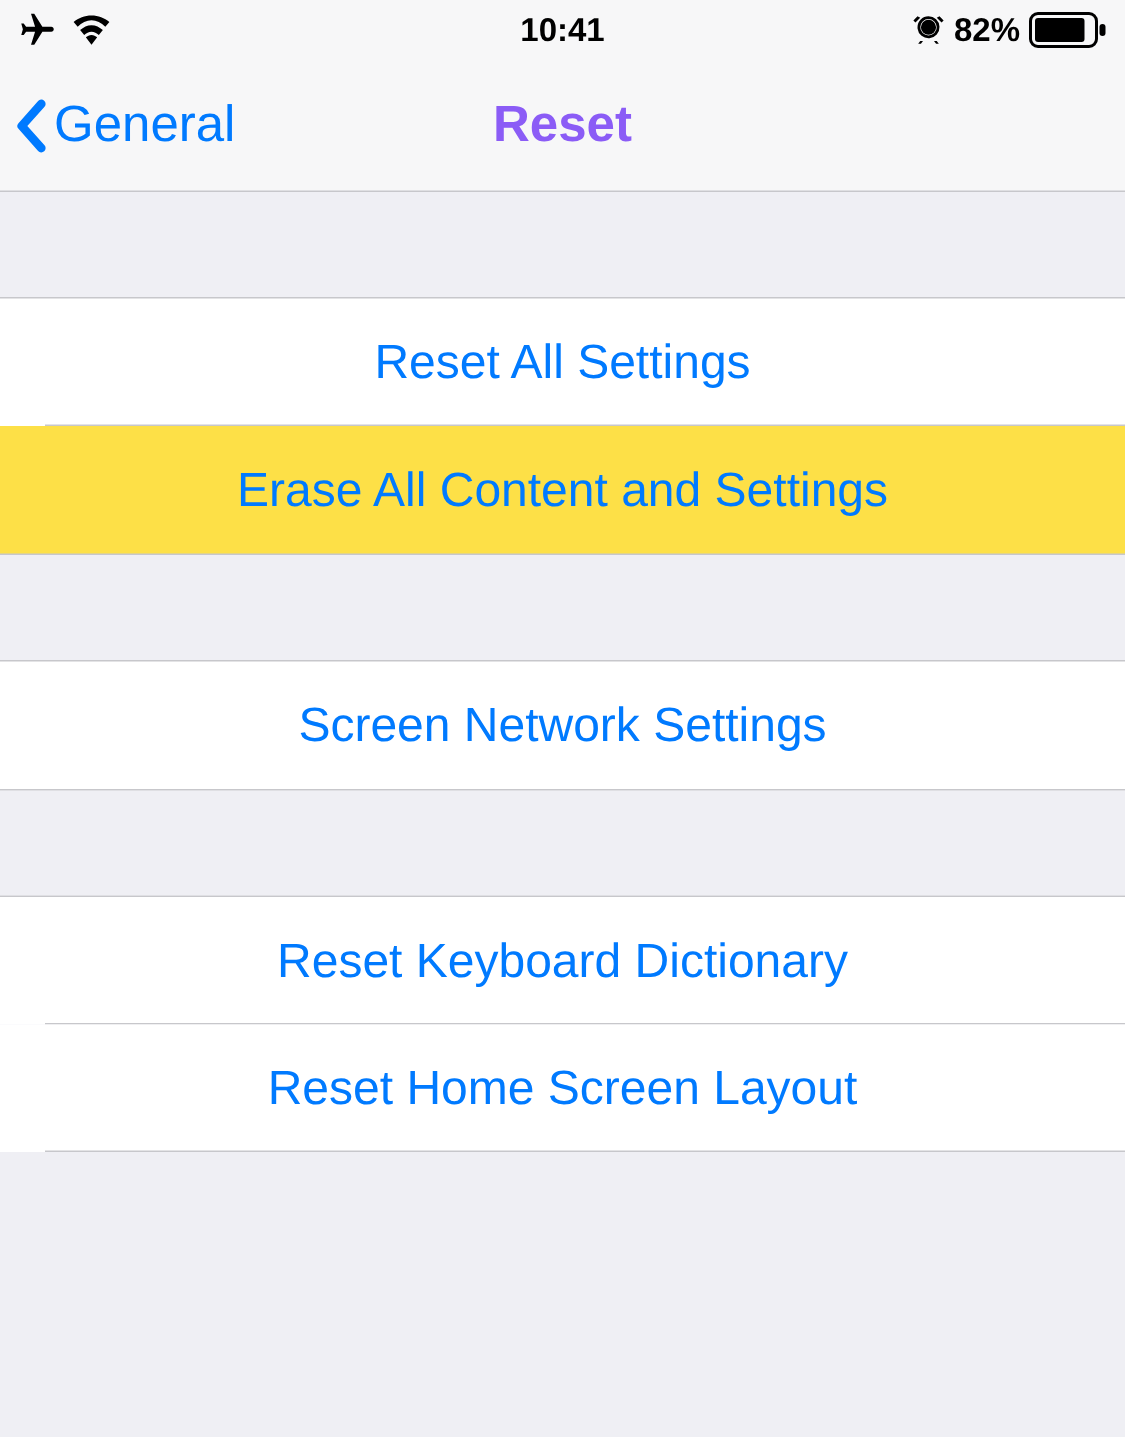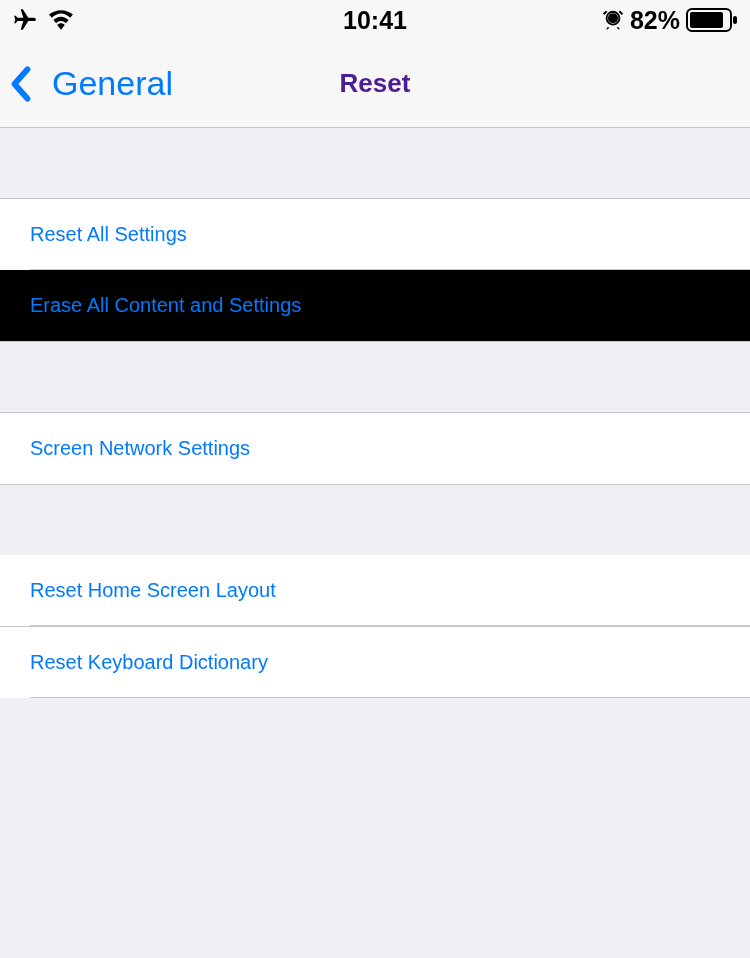--- a/index.html
+++ b/index.html
@@ -14,21 +14,21 @@
       background: #efeff4;
       overflow: hidden;
     }
     .status-bar {
       height: 40px;
       background: #f7f7f8;
       display: flex;
       align-items: center;
       justify-content: space-between;
       padding: 0 12px;
-      font-size: 25px;
+      font-size: 22px;
       font-weight: 600;
       color: #000;
     }
     .status-left {
       display: flex;
       align-items: center;
       gap: 10px;
     }
     .status-center {
       position: absolute;
@@ -45,57 +45,58 @@
       height: 88px;
       background: #f7f7f8;
       border-bottom: 1px solid #c7c7cb;
       position: relative;
       display: flex;
       align-items: center;
     }
     .back-button {
       display: flex;
       align-items: center;
-      gap: 20px;
+      gap: 4px;
       margin-left: 10px;
       color: #007aff;
       font-size: 34px;
       cursor: pointer;
     }
     .chevron-left {
       width: 22px;
       height: 36px;
     }
     .nav-title {
       position: absolute;
       left: 50%;
       transform: translateX(-50%);
-      font-size: 26px;
+      font-size: 34px;
       font-weight: 600;
-      color: #4c1d95;
+      color: #8b5cf6;
     }
     .content {
       background: #efeff4;
     }
     .group-spacer {
       height: 70px;
     }
     .cell {
       background: #fff;
       padding: 24px 30px;
-      font-size: 20px;
+      font-size: 32px;
       color: #007aff;
       border-bottom: 1px solid #c7c7cb;
       cursor: pointer;
+      text-align: center;
     }
     .cell.first {
       border-top: 1px solid #c7c7cb;
     }
     .cell.highlighted {
-      background: #000000;
+      background: #fde047;
     }
     .cell.inset-sep {
       border-bottom: none;
       position: relative;
     }
     .cell.inset-sep::after {
       content: "";
       position: absolute;
       left: 30px;
       right: 0;
@@ -157,20 +158,20 @@
   </div>
 
   <div class="group-spacer"></div>
 
   <div class="cell first">
     <span>Screen Network Settings</span>
   </div>
 
   <div class="group-spacer"></div>
 
+  <div class="cell first inset-sep">
+    <span>Reset Keyboard Dictionary</span>
+  </div>
   <div class="cell inset-sep">
     <span>Reset Home Screen Layout</span>
-  </div>
-  <div class="cell first inset-sep">
-    <span>Reset Keyboard Dictionary</span>
   </div>
 
 </div>
 
 </body></html>

